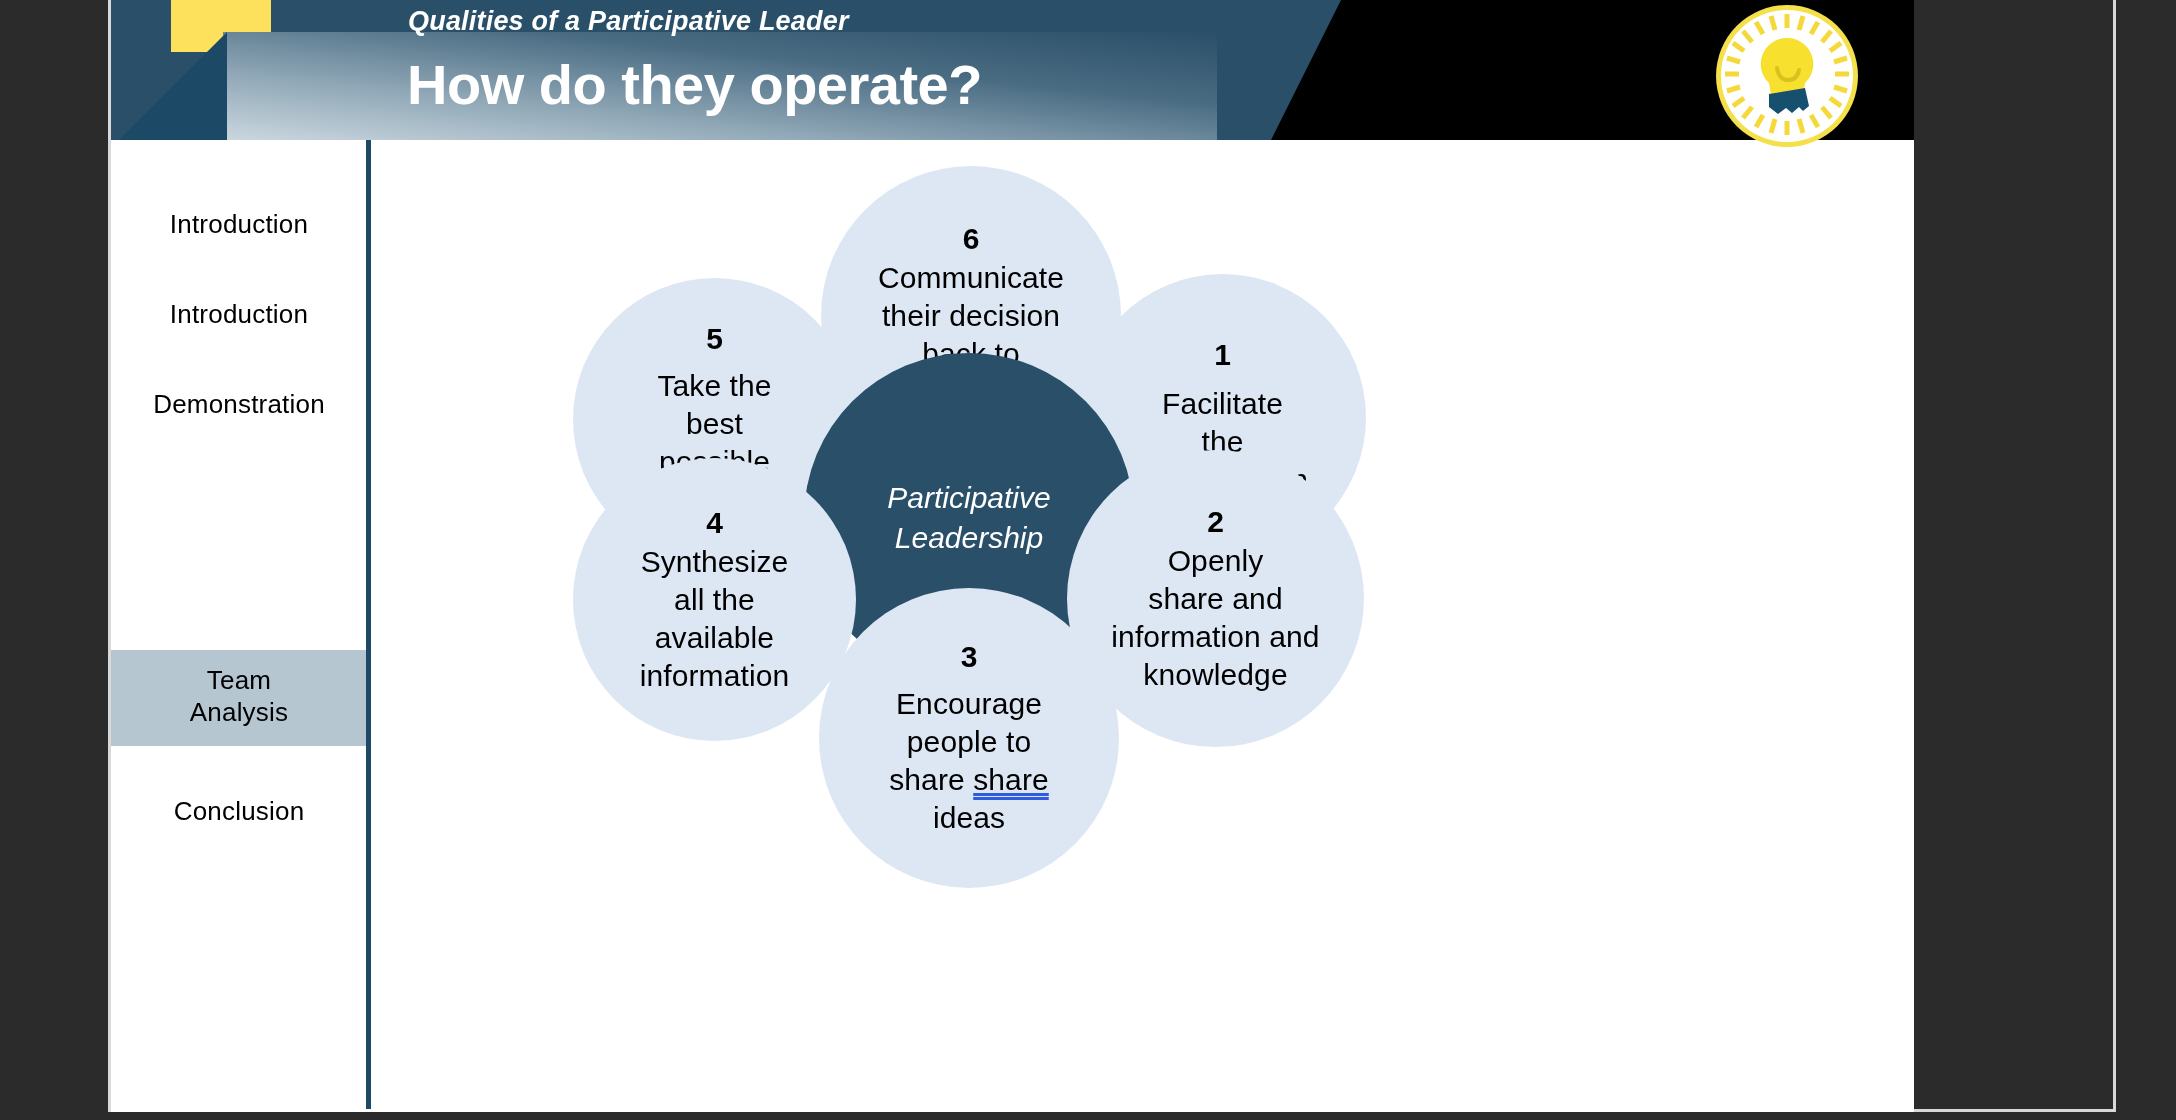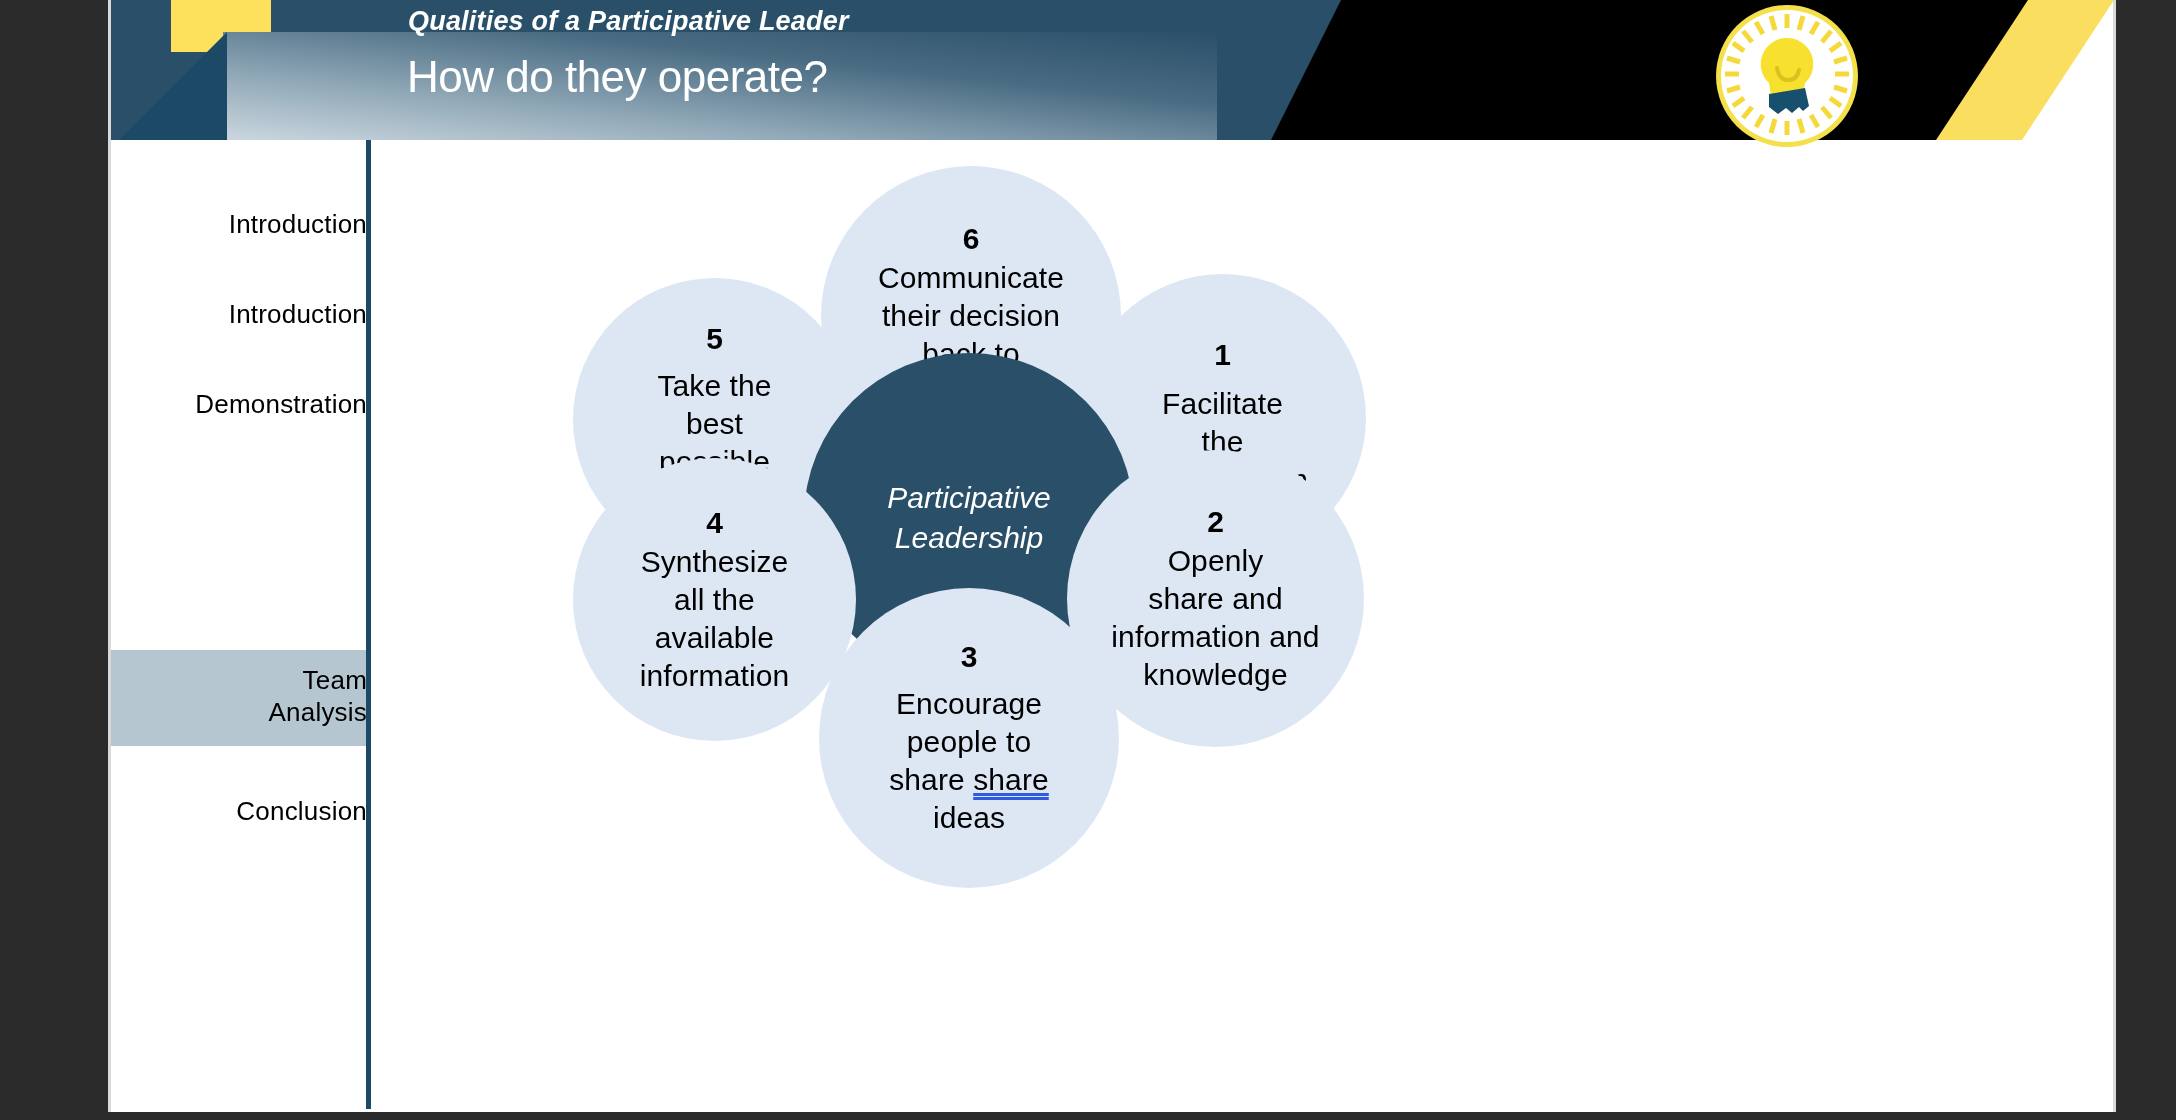--- a/index.html
+++ b/index.html
@@ -20,21 +20,21 @@
     width: 2176px;
     height: 1120px;
     background: #2b2b2b;
   }
 
   
   #slide {
     position: absolute;
     left: 111px;
     top: 0px;
-    width: 2002px;
+    width: 1803px;
     height: 1112px;
     background: #ffffff;
     overflow: hidden;
   }
 
   
   #slide-seam-left {
     position: absolute;
     left: 108px;
     top: 0;
@@ -142,22 +142,22 @@
     font-weight: bold;
     font-style: italic;
     color: #ffffff;
     letter-spacing: 0.2px;
     white-space: nowrap;
   }
   .hdr-title {
     position: absolute;
     left: 296px;
     top: 62px;
-    font-size: 44px;
-    font-weight: normal;
+    font-size: 56px;
+    font-weight: bold;
     color: #ffffff;
     letter-spacing: -0.5px;
     white-space: nowrap;
     transform: translateY(-10px);
   }
 
   
   .bulb-badge {
     position: absolute;
     left: 1602px;
@@ -189,21 +189,21 @@
     width: 256px;
     text-align: center;
     color: #000000;
     font-size: 26px;
     line-height: 32px;
     letter-spacing: 0.2px;
   }
   .nav-item.active {
     background: #b6c6d1;
   }
-  .nav-item .nav-label { display: block; text-align: right; }
+  .nav-item .nav-label { display: block; }
 
   
   .diagram {
     position: absolute;
     left: 256px;
     top: 140px;
     width: 1746px;
     height: 969px;
   }
   .bubble {

